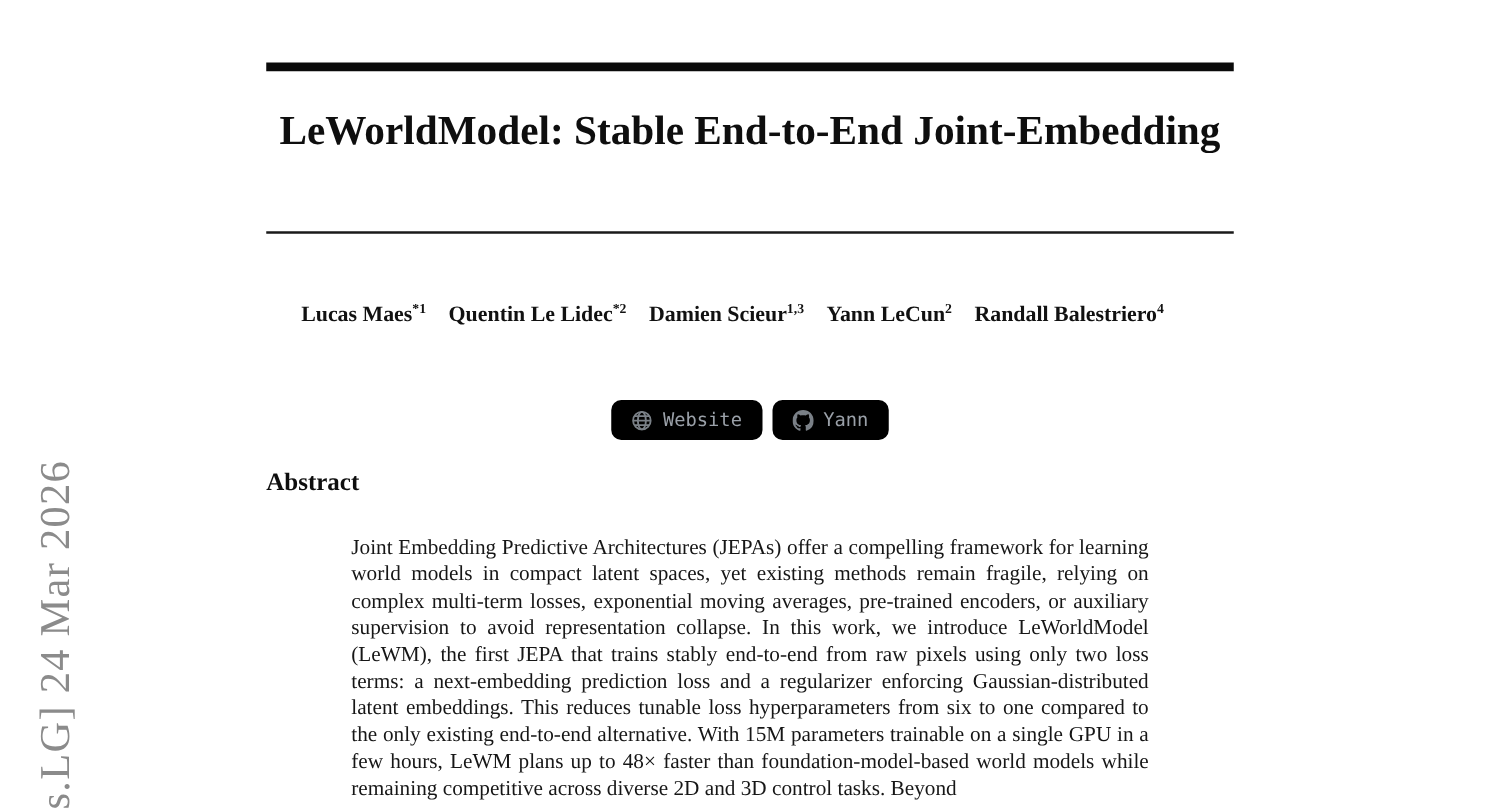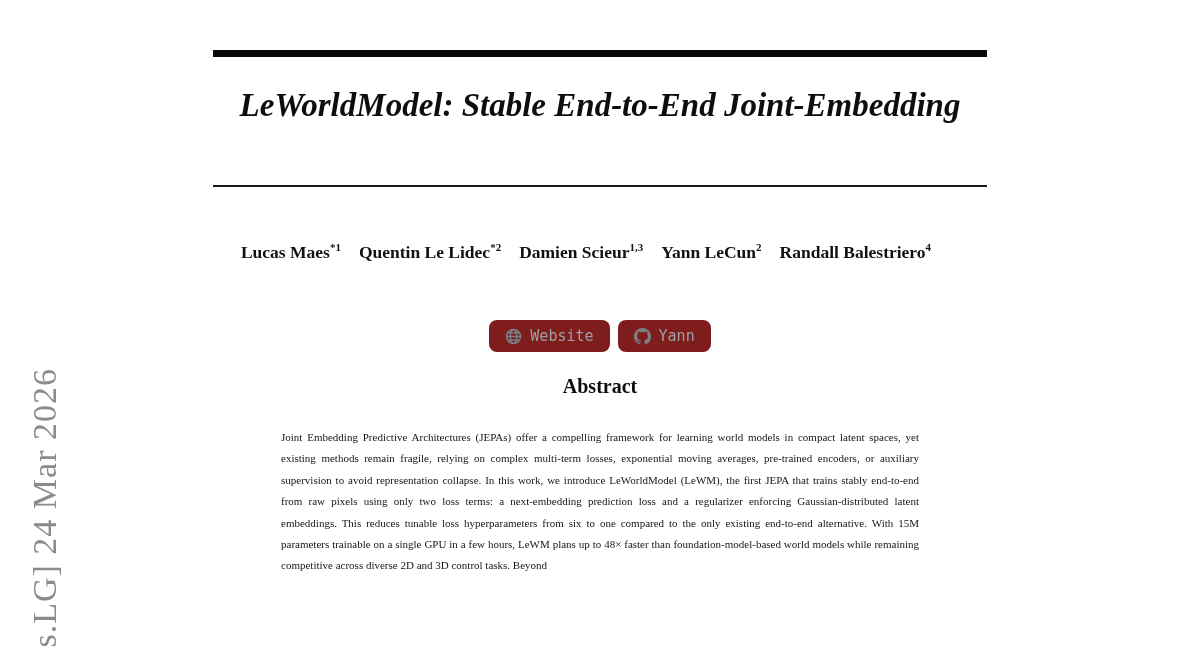--- a/index.html
+++ b/index.html
@@ -39,21 +39,21 @@
 
   .title {
     position: absolute; left: 213px; top: 86px; width: 774px;
     text-align: center;
     font-weight: bold;
     font-size: 33px;
     line-height: 39px;
     color: #0e0e0e;
     letter-spacing: 0px;
   }
-  .title .tline { white-space: nowrap; font-style: italic; }
+  .title .tline { white-space: nowrap; }
 
   .authors {
     position: absolute; left: 99px; top: 241px; width: 974px;
     text-align: center;
     font-size: 17.5px;
     font-weight: bold;
     color: #111111;
     white-space: nowrap;
   }
   .authors .author { margin: 0 9px; }
@@ -69,42 +69,42 @@
   .affiliations .affil { margin: 0 7px; }
   .affiliations sup { font-size: 10.5px; }
 
   .link-buttons {
     position: absolute; left: 0; top: 320px; width: 1200px;
     display: flex; justify-content: center; align-items: center; gap: 8px;
   }
   .pill-btn {
     display: inline-flex; align-items: center; gap: 8px;
     height: 32px; padding: 0 16px;
-    background: #7f1d1d;
+    background: #000000;
     border-radius: 8px;
     text-decoration: none;
     font-family: "DejaVu Sans Mono", monospace;
     font-size: 15px;
     color: #9aa0a8;
     cursor: pointer;
     border: none;
   }
   .pill-btn svg { display: block; }
 
   .abstract-heading {
     position: absolute; left: 213px; top: 375px; width: 774px;
-    text-align: center;
+    text-align: left;
     font-size: 20px;
     font-weight: bold;
     color: #0e0e0e;
   }
 
   .abstract-body {
     position: absolute; left: 281px; top: 427px; width: 638px;
-    font-size: 11px;
+    font-size: 17px;
     line-height: 21.4px;
     text-align: justify;
     color: #161616;
     margin: 0;
   }
 </style>
 </head>
 <body>
 
 <div class="page">

